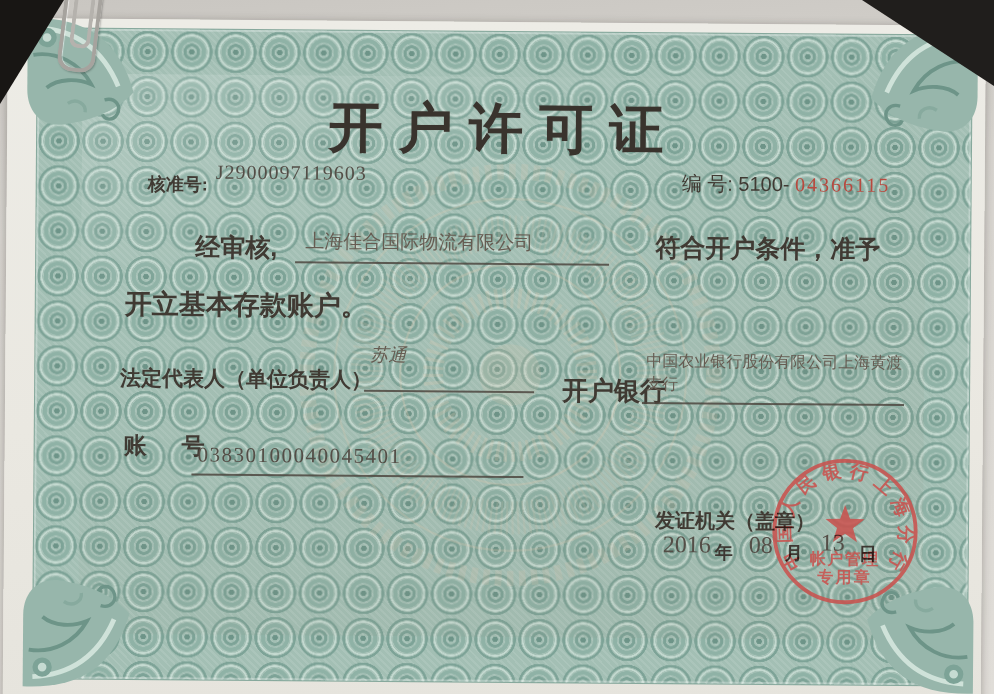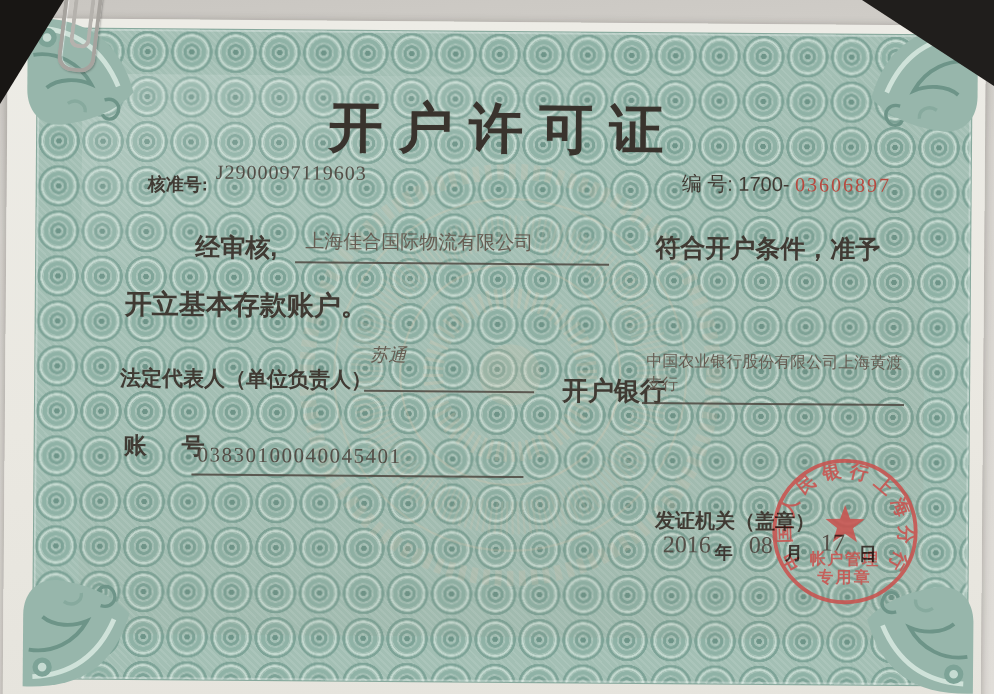--- a/index.html
+++ b/index.html
@@ -153,22 +153,22 @@
         </svg>
 
         <div class="content">
           <div class="abs title">开户许可证</div>
 
           <span class="abs label fld-approval-label">核准号:</span>
           <span class="abs num fld-approval-value">J2900097119603</span>
 
           <span class="abs fld-serial">
             <span class="pre">编 号:</span>
-            <span class="pre">1700-</span>
-            <span class="red">03606897</span>
+            <span class="pre">5100-</span>
+            <span class="red">04366115</span>
           </span>
 
           <span class="abs label fld-review">经审核,</span>
           <span class="abs typed fld-company">上海佳合国际物流有限公司</span>
           <div class="rule rule-company"></div>
           <span class="abs label fld-condition">符合开户条件，准予</span>
           <span class="abs label fld-accounttype">开立基本存款账户。</span>
 
           <span class="abs label fld-legal-label">法定代表人（单位负责人）</span>
           <span class="abs typed fld-legal-name">苏通</span>
@@ -180,21 +180,21 @@
 
           <span class="abs label fld-acct-label">账　号</span>
           <span class="abs num fld-acct-value">03830100040045401</span>
           <div class="rule rule-acct"></div>
 
           <span class="abs label fld-issuer">发证机关（盖章）</span>
           <span class="abs num date-num d-year">2016</span>
           <span class="abs date-cn d-year-l">年</span>
           <span class="abs num date-num d-month">08</span>
           <span class="abs date-cn d-month-l">月</span>
-          <span class="abs num date-num d-day">17</span>
+          <span class="abs num date-num d-day">13</span>
           <span class="abs date-cn d-day-l">日</span>
 
           <svg class="stamp" viewBox="0 0 200 200">
             <circle cx="100" cy="100" r="93" fill="none" stroke="#c9524e" stroke-width="5"></circle>
             <path id="arcpath" d="M 44.8 146.3 A 72 72 0 1 1 155.2 146.3" fill="none"></path>
             <text font-size="24" fill="#c9524e" font-weight="bold">
               <textPath href="#arcpath" startOffset="2" textLength="322">中国人民银行上海分行</textPath>
             </text>
             <polygon fill="#c9524e" points="100,65 106.5,83.1 125.7,83.7 110.5,95.4 115.9,113.8 100,103 84.1,113.8 89.5,95.4 74.3,83.7 93.5,83.1"></polygon>
             <text x="100" y="143" text-anchor="middle" font-size="21" fill="#c9524e" font-weight="bold" letter-spacing="2">帐户管理</text>

